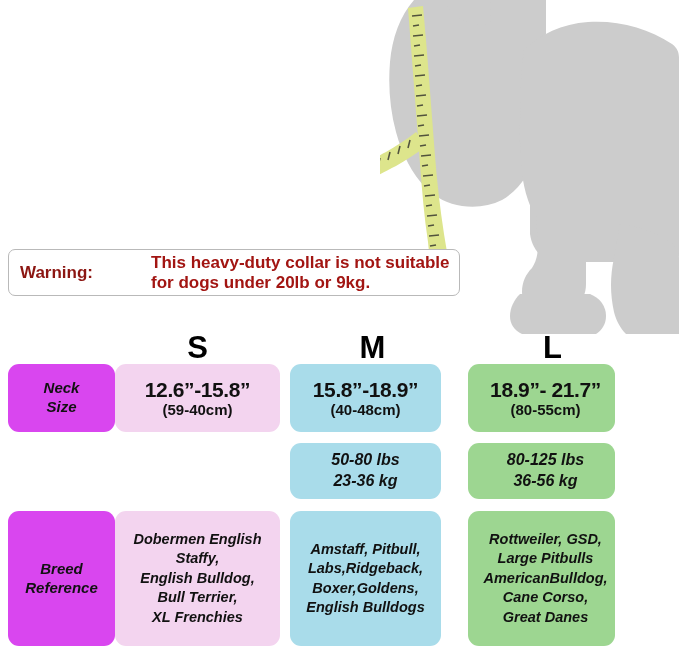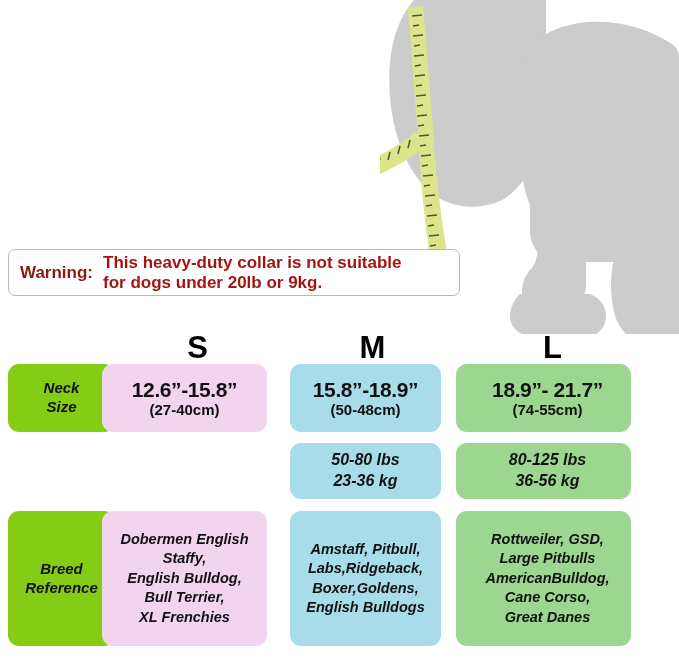--- a/index.html
+++ b/index.html
@@ -103,20 +103,21 @@
     padding-right: 10px;
     white-space: nowrap;
   }
   .warning-text {
     font-family: "Liberation Sans", sans-serif;
     font-weight: bold;
     color: #a21512;
     font-size: 17px;
     line-height: 1.12;
     white-space: pre-line;
+    margin-left: 48px;
   }
 
   
   .table {
     position: absolute;
     left: 0px;
     top: 330px;
     width: 679px;
     z-index: 5;
   }
@@ -149,24 +150,24 @@
     display: flex;
     flex-direction: column;
     align-items: center;
     justify-content: center;
     text-align: center;
     font-family: "Liberation Sans", sans-serif;
     font-style: italic;
     font-weight: bold;
     color: #111111;
   }
-  .cell.label  { left: 8px;   width: 107px; background: #84cc16; font-size: 15px; line-height: 1.25; }
-  .cell.c-s    { left: 102px; width: 165px; background: #f3d4ef; }
+  .cell.label  { left: 8px;   width: 107px; background: #d946ef; font-size: 15px; line-height: 1.25; }
+  .cell.c-s    { left: 115px; width: 165px; background: #f3d4ef; }
   .cell.c-m    { left: 290px; width: 151px; background: #a9dcea; }
-  .cell.c-l    { left: 456px; width: 175px; background: #9dd691; padding-left: 8px; }
+  .cell.c-l    { left: 468px; width: 147px; background: #9dd691; padding-left: 8px; }
 
   
   .row.neck { height: 68px; }
   .row.neck .cell { height: 68px; }
   .neck-main {
     font-size: 21px;
     font-style: normal;
     font-weight: bold;
     letter-spacing: -0.4px;
     line-height: 1.1;
@@ -392,29 +393,29 @@
       <div class="size-head l">L</div>
     </div>
 
     <div class="row neck">
       <div class="cell label">
         <span class="lbl-text">Neck
 Size</span>
       </div>
       <div class="cell c-s">
         <span class="neck-main">12.6”-15.8”</span>
-        <span class="neck-sub">(27-40cm)</span>
+        <span class="neck-sub">(59-40cm)</span>
       </div>
       <div class="cell c-m">
         <span class="neck-main">15.8”-18.9”</span>
-        <span class="neck-sub">(50-48cm)</span>
+        <span class="neck-sub">(40-48cm)</span>
       </div>
       <div class="cell c-l">
         <span class="neck-main">18.9”- 21.7”</span>
-        <span class="neck-sub">(74-55cm)</span>
+        <span class="neck-sub">(80-55cm)</span>
       </div>
     </div>
 
     <div class="row weight">
       <div class="cell c-m">
         <span class="weight-line">50-80 lbs</span>
         <span class="weight-line">23-36 kg</span>
       </div>
       <div class="cell c-l">
         <span class="weight-line">80-125 lbs</span>

